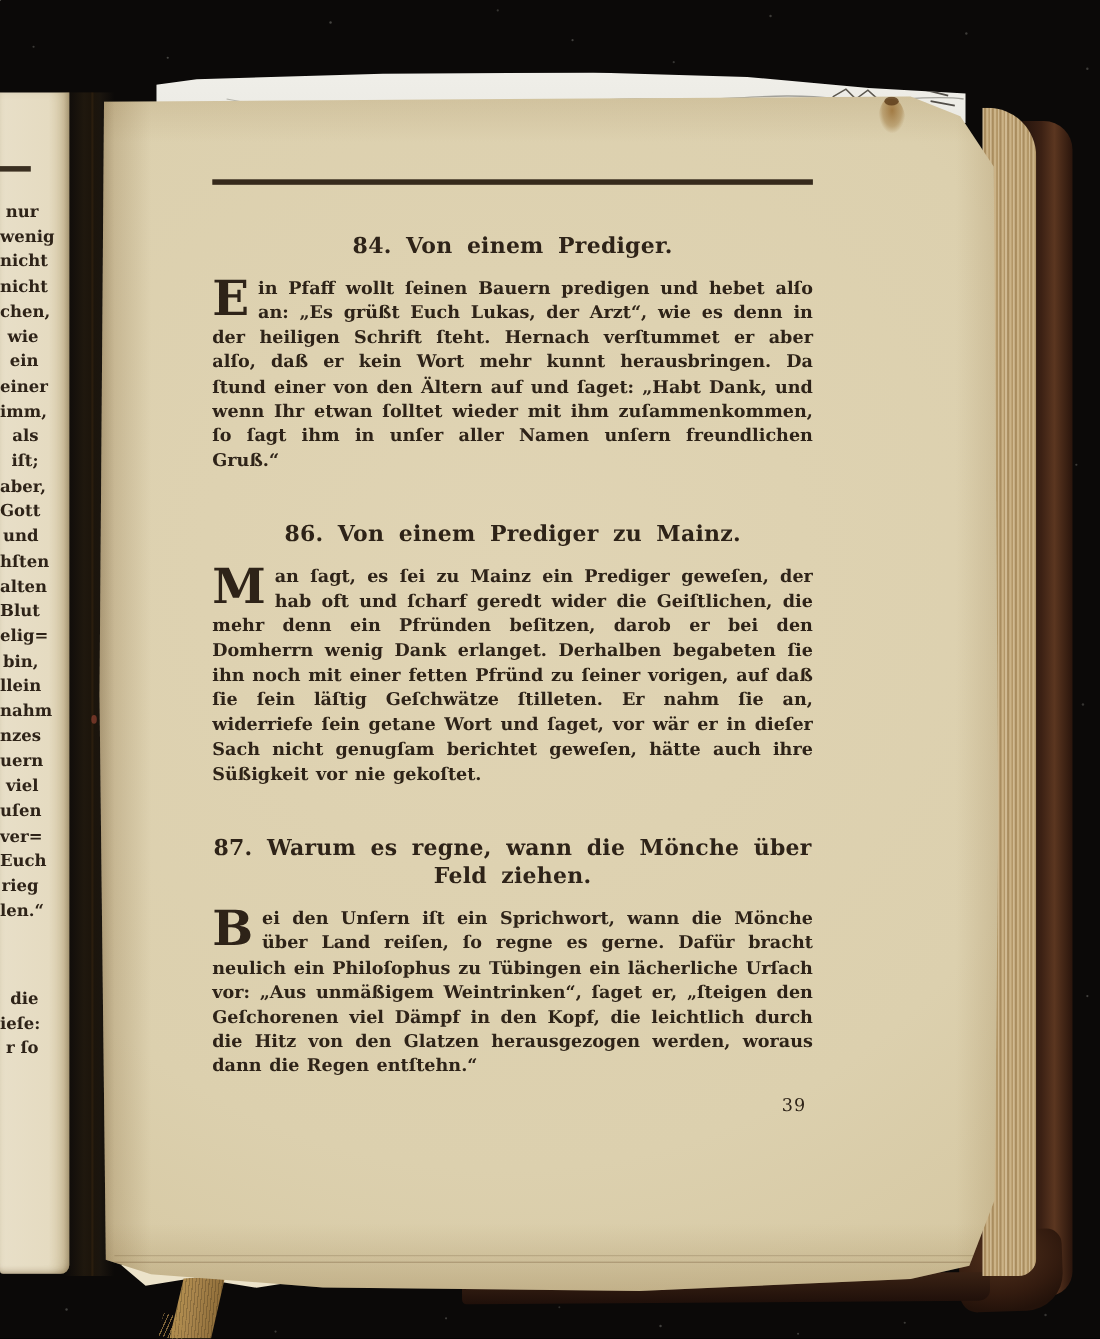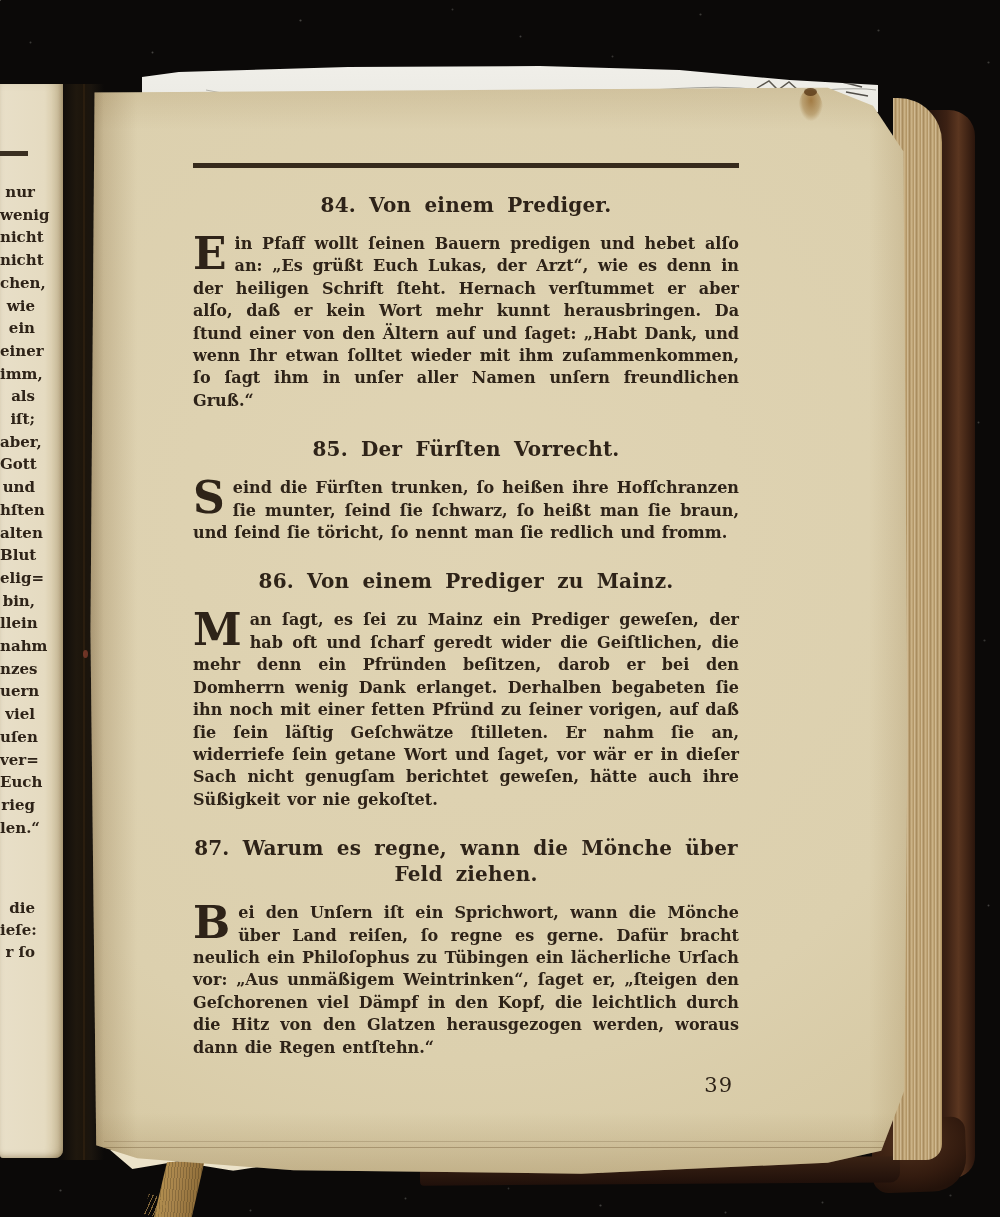--- a/index.html
+++ b/index.html
@@ -77,27 +77,27 @@
   .ribbon{position:absolute;left:154px;top:1160px;width:54px;height:57px;z-index:2;
     background:linear-gradient(100deg,#b8944f,var(--ribbon,#a9854c) 40%,#8f6d38 80%);
     background-blend-mode:normal;
     clip-path:polygon(24% 4%,94% 0,70% 100%,0 100%);}
   .ribbon i{position:absolute;inset:0;background:repeating-linear-gradient(95deg, rgba(0,0,0,.18) 0 1px, rgba(0,0,0,0) 1px 3px);}
   .ribbon-fray{position:absolute;left:146px;top:1196px;width:22px;height:21px;z-index:2;opacity:.8;
     background:repeating-linear-gradient(100deg, rgba(170,135,75,.9) 0 1px, rgba(0,0,0,0) 1px 4px);transform:rotate(14deg);}
   
   .content{position:absolute;left:105px;top:77px;width:546px;color:var(--ink,#2e2318);}
   .head-rule{height:5px;background:#362a1c;}
-  .content h2{margin:24px 0 0;font-size:20px;line-height:26px;text-align:center;
+  .content h2{margin:42px 0 0;font-size:20px;line-height:26px;text-align:center;
     font-weight:bold;word-spacing:.3em;letter-spacing:.2px;}
   .content p{margin:15px 0 0;font-size:16px;line-height:22.4px;text-align:justify;
     font-weight:bold;word-spacing:.08em;}
   .content p::after{content:"";display:block;clear:both;height:0;}
   .dropcap{float:left;font-size:44px;line-height:38px;padding:2px 8px 0 0;font-weight:bold;}
-  .page-number{margin-top:14px;padding-right:6px;text-align:right;font-size:21px;
+  .page-number{margin-top:14px;padding-right:6px;text-align:right;font-size:16px;
     font-weight:normal;letter-spacing:1px;}
 </style>
 </head>
 <body>
 
 <div class="scene">
   <span class="specks"></span>
 
   <div class="slip">
     <svg width="736" height="50" viewBox="0 0 736 50">
@@ -167,24 +167,20 @@
     <div class="crease"></div>
 
     <div class="content">
       <div class="head-rule"></div>
 
       <section>
         <h2>84. Von einem Prediger.</h2>
         <p><span class="dropcap">E</span><span>in Pfaff wollt ſeinen Bauern predigen und hebet alſo an: „Es grüßt Euch Lukas, der Arzt“, wie es denn in der heiligen Schrift ſteht. Hernach verſtummet er aber alſo, daß er kein Wort mehr kunnt herausbringen. Da ſtund einer von den Ältern auf und ſaget: „Habt Dank, und wenn Ihr etwan ſolltet wieder mit ihm zuſammenkommen, ſo ſagt ihm in unſer aller Namen unſern freundlichen Gruß.“</span></p>
       </section>
 
-      <section>
-        <h2>85. Der Fürſten Vorrecht.</h2>
-        <p><span class="dropcap">S</span><span>eind die Fürſten trunken, ſo heißen ihre Hofſchranzen ſie munter, ſeind ſie ſchwarz, ſo heißt man ſie braun, und ſeind ſie töricht, ſo nennt man ſie redlich und fromm.</span></p>
-      </section>
 
       <section>
         <h2>86. Von einem Prediger zu Mainz.</h2>
         <p><span class="dropcap">M</span><span>an ſagt, es ſei zu Mainz ein Prediger geweſen, der hab oft und ſcharf geredt wider die Geiſtlichen, die mehr denn ein Pfründen beſitzen, darob er bei den Domherrn wenig Dank erlanget. Derhalben begabeten ſie ihn noch mit einer fetten Pfründ zu ſeiner vorigen, auf daß ſie ſein läſtig Geſchwätze ſtilleten. Er nahm ſie an, widerriefe ſein getane Wort und ſaget, vor wär er in dieſer Sach nicht genugſam berichtet geweſen, hätte auch ihre Süßigkeit vor nie gekoſtet.</span></p>
       </section>
 
       <section>
         <h2>87. Warum es regne, wann die Mönche über Feld ziehen.</h2>
         <p><span class="dropcap">B</span><span>ei den Unſern iſt ein Sprichwort, wann die Mönche über Land reiſen, ſo regne es gerne. Dafür bracht neulich ein Philoſophus zu Tübingen ein lächerliche Urſach vor: „Aus unmäßigem Weintrinken“, ſaget er, „ſteigen den Geſchorenen viel Dämpf in den Kopf, die leichtlich durch die Hitz von den Glatzen herausgezogen werden, woraus dann die Regen entſtehn.“</span></p>
       </section>

